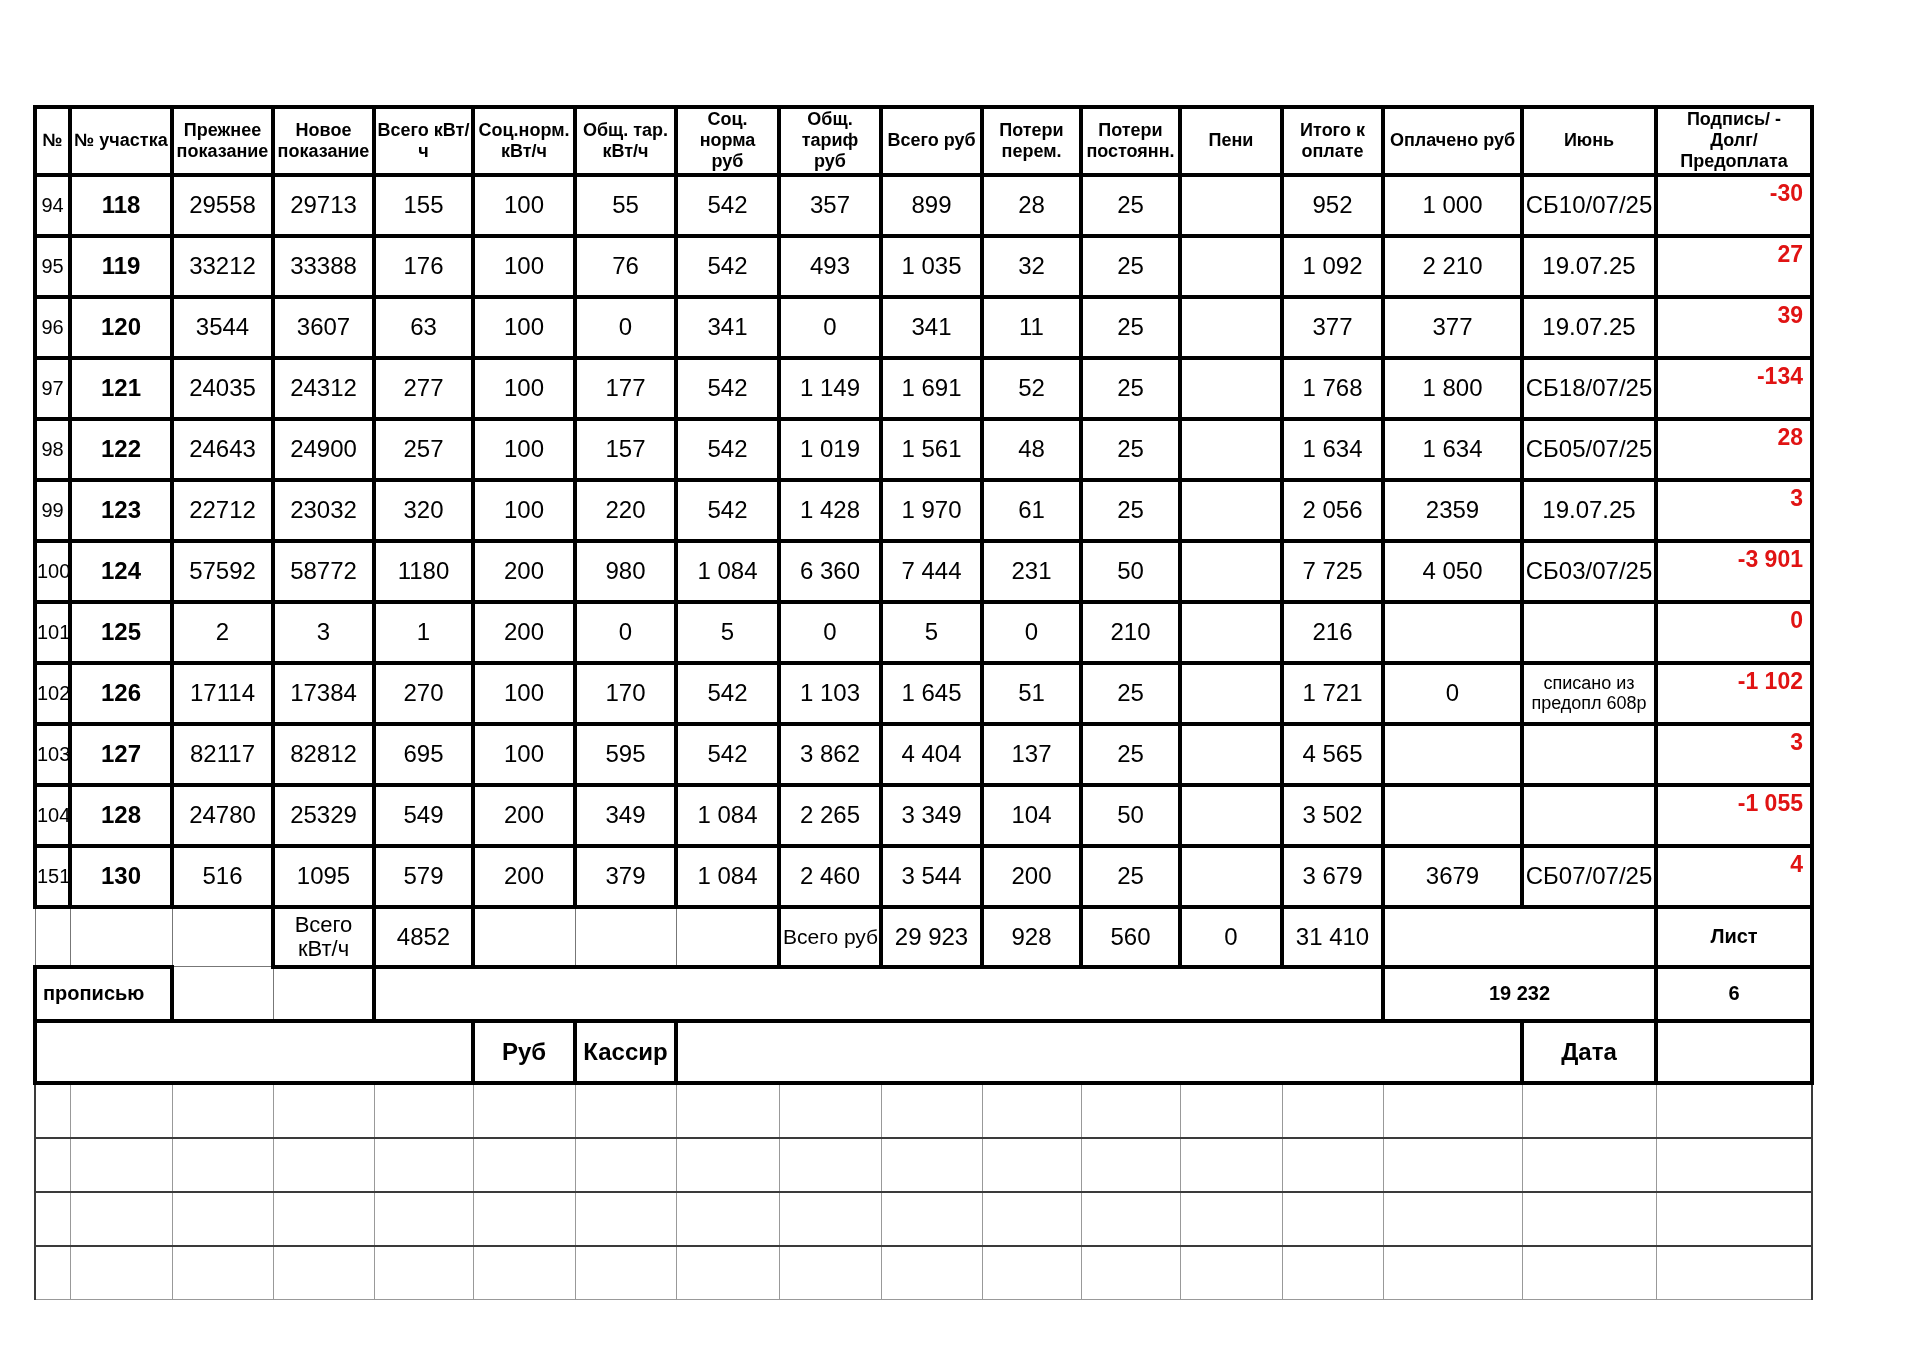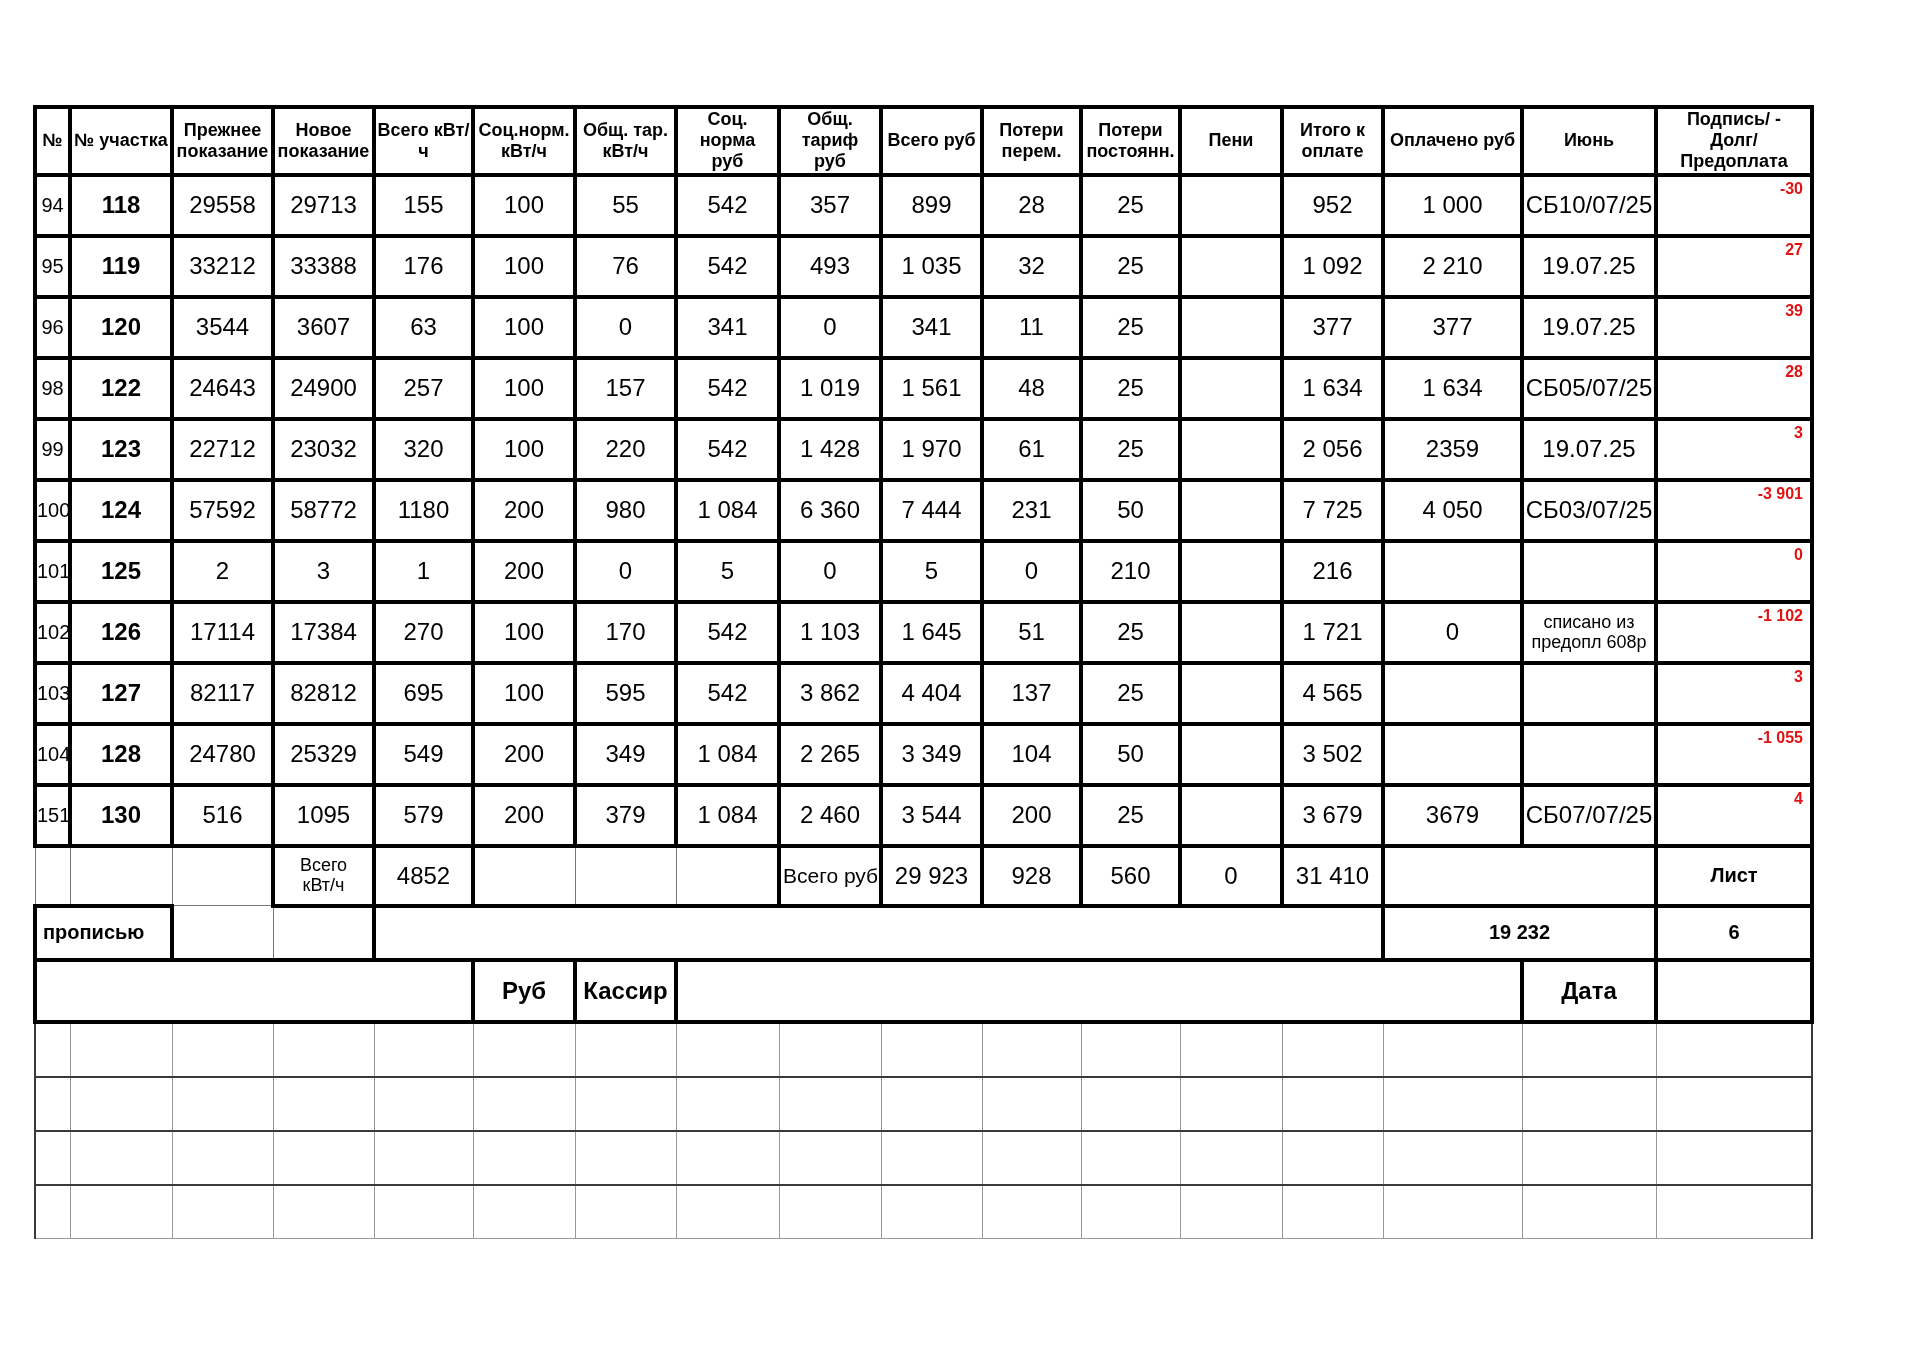--- a/index.html
+++ b/index.html
@@ -16,28 +16,28 @@
   .b{border:4px solid #000;}
   thead th{
     height:58px;font-weight:bold;font-size:18px;line-height:1.18;
     text-align:center;vertical-align:middle;white-space:pre-line;
   }
   .dr td{height:54px;font-size:24px;text-align:center;vertical-align:middle;}
   .dr td.c-num{font-size:20px;}
   .dr td.c-plot{font-weight:bold;}
   .dr td.c-sign{
     vertical-align:top;text-align:right;
-    font-weight:bold;font-size:16px;color:#e01313;
+    font-weight:bold;font-size:23px;color:#e01313;
     padding:3px 7px 0 0;
   }
   .dr td.small-note{font-size:18px;line-height:1.15;white-space:pre-line;}
 
   
   .totals td{height:56px;font-size:24px;text-align:center;vertical-align:middle;}
-  .totals td.lbl{font-size:18px;line-height:1.1;text-align:center;}
+  .totals td.lbl{font-size:22px;line-height:1.1;text-align:center;}
   .totals td.lbl-rub{font-size:21px;text-align:left;padding-left:2px;}
   .totals td.sheet-lbl{font-weight:bold;font-size:20px;}
   .thin{border:1px solid #777;}
 
   
   .prop td{height:50px;font-size:20px;vertical-align:middle;}
   .prop .plabel{font-weight:bold;text-align:left;padding-left:6px;}
   .prop .psum,.prop .psheet{font-weight:bold;text-align:center;}
 
   
@@ -159,20 +159,39 @@
           <td class="b c-total_rub">341</td>
           <td class="b c-loss_var">11</td>
           <td class="b c-loss_fix">25</td>
           <td class="b c-peni"></td>
           <td class="b c-itogo">377</td>
           <td class="b c-paid">377</td>
           <td class="b c-june">19.07.25</td>
           <td class="b c-sign">39</td>
         </tr>
         <tr class="dr">
+          <td class="b c-num">97</td>
+          <td class="b c-plot">121</td>
+          <td class="b c-prev">24035</td>
+          <td class="b c-new">24312</td>
+          <td class="b c-kwh">277</td>
+          <td class="b c-soc_kwh">100</td>
+          <td class="b c-tar_kwh">177</td>
+          <td class="b c-soc_rub">542</td>
+          <td class="b c-tar_rub">1 149</td>
+          <td class="b c-total_rub">1 691</td>
+          <td class="b c-loss_var">52</td>
+          <td class="b c-loss_fix">25</td>
+          <td class="b c-peni"></td>
+          <td class="b c-itogo">1 768</td>
+          <td class="b c-paid">1 800</td>
+          <td class="b c-june">СБ18/07/25</td>
+          <td class="b c-sign">-134</td>
+        </tr>
+        <tr class="dr">
           <td class="b c-num">98</td>
           <td class="b c-plot">122</td>
           <td class="b c-prev">24643</td>
           <td class="b c-new">24900</td>
           <td class="b c-kwh">257</td>
           <td class="b c-soc_kwh">100</td>
           <td class="b c-tar_kwh">157</td>
           <td class="b c-soc_rub">542</td>
           <td class="b c-tar_rub">1 019</td>
           <td class="b c-total_rub">1 561</td>

